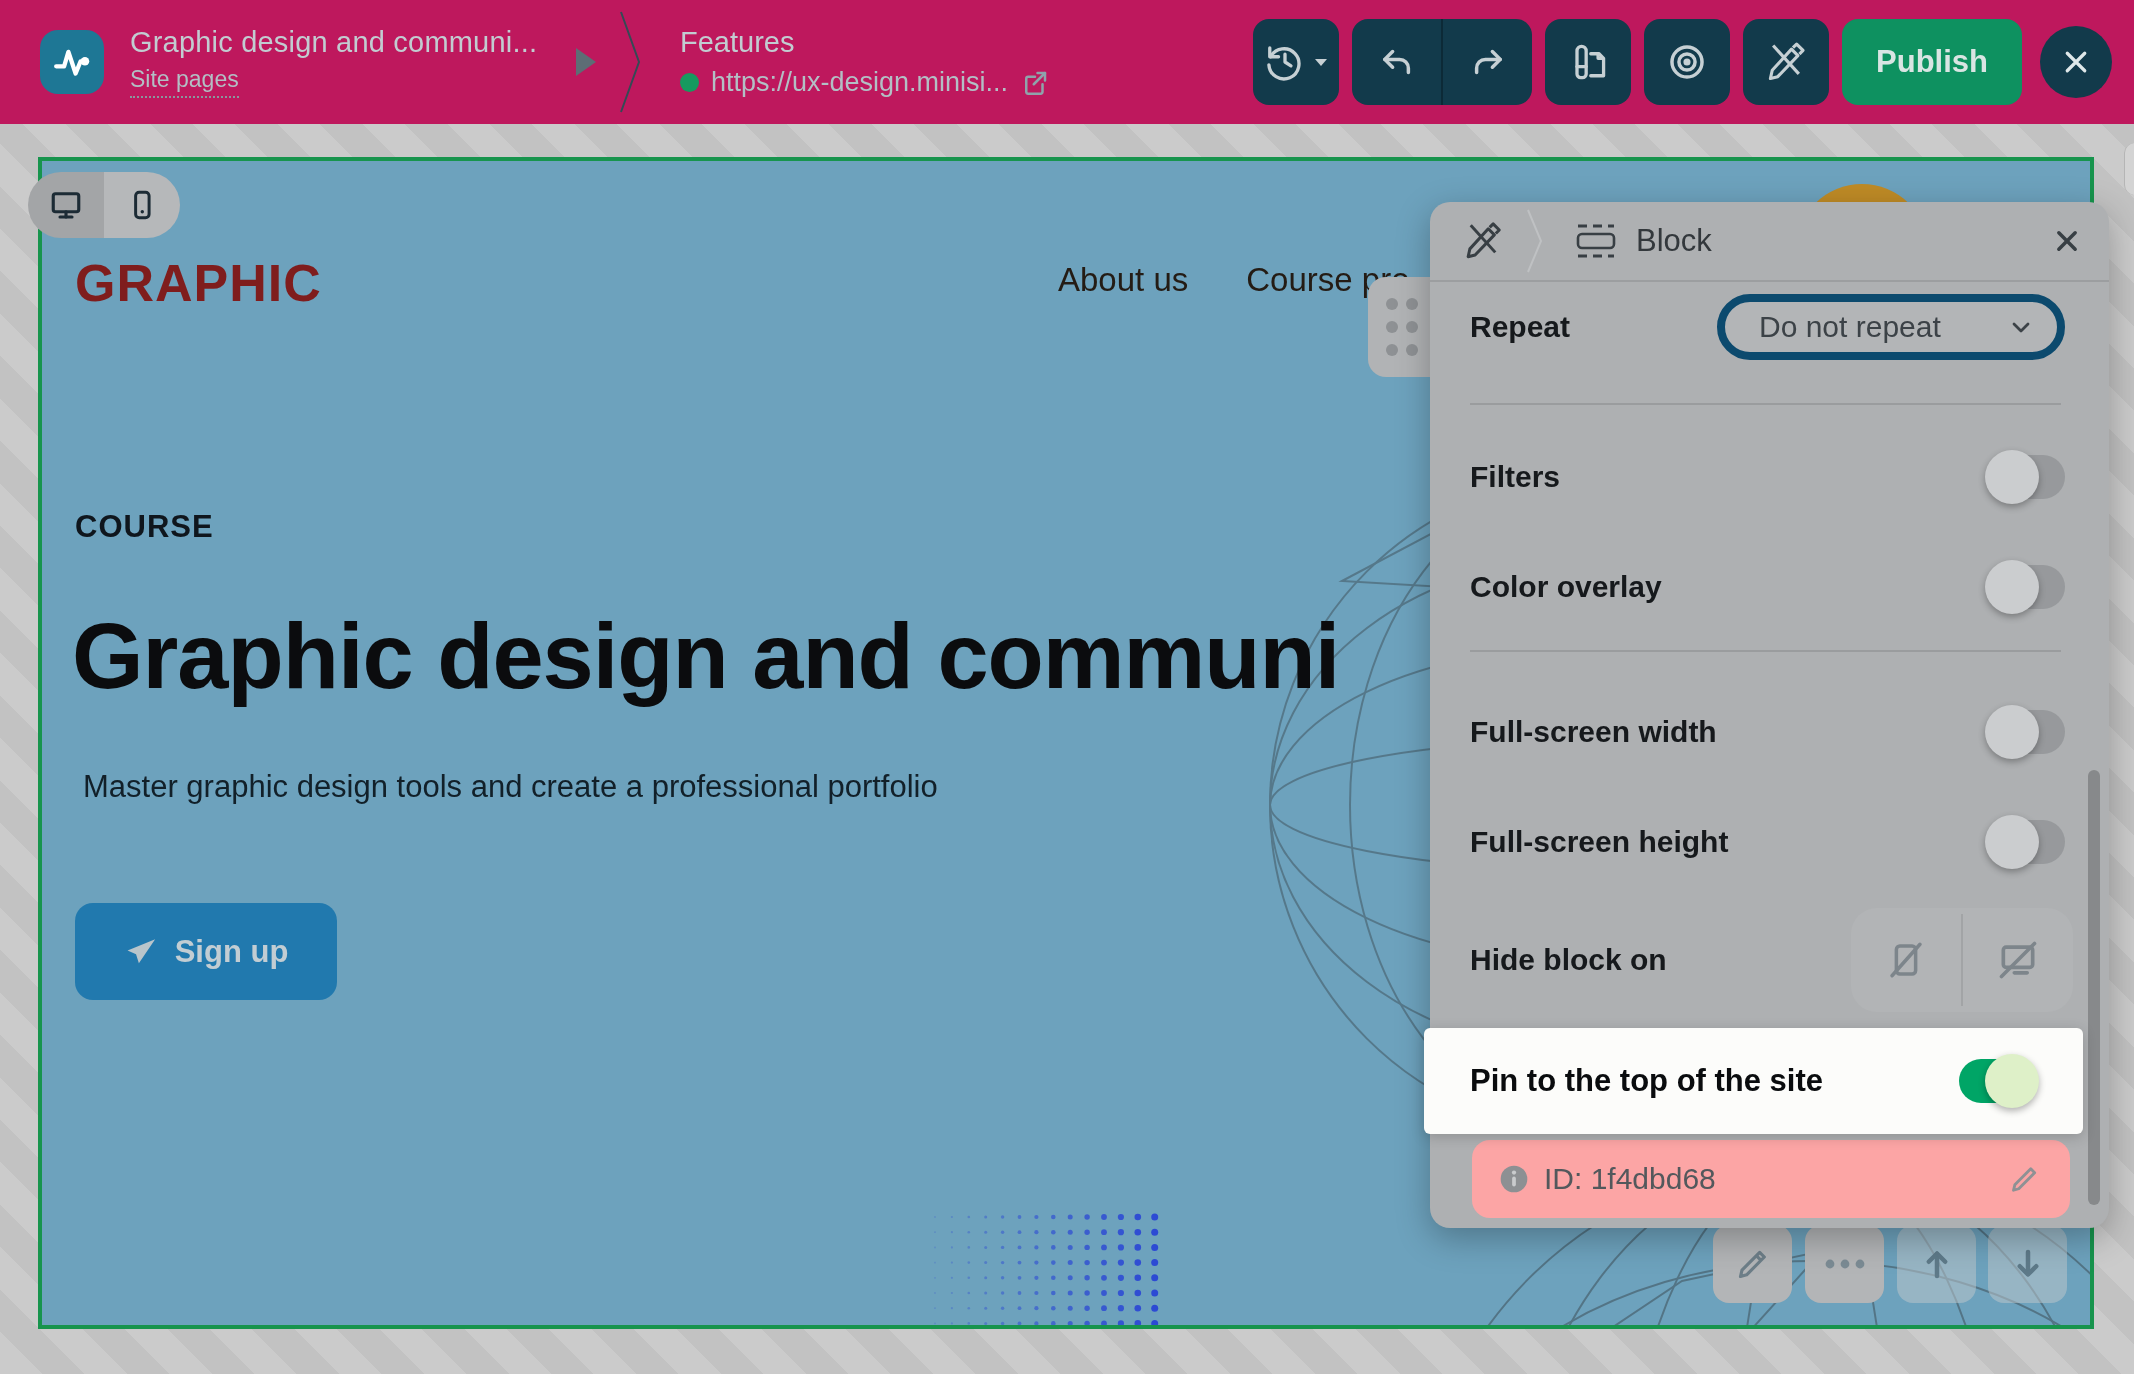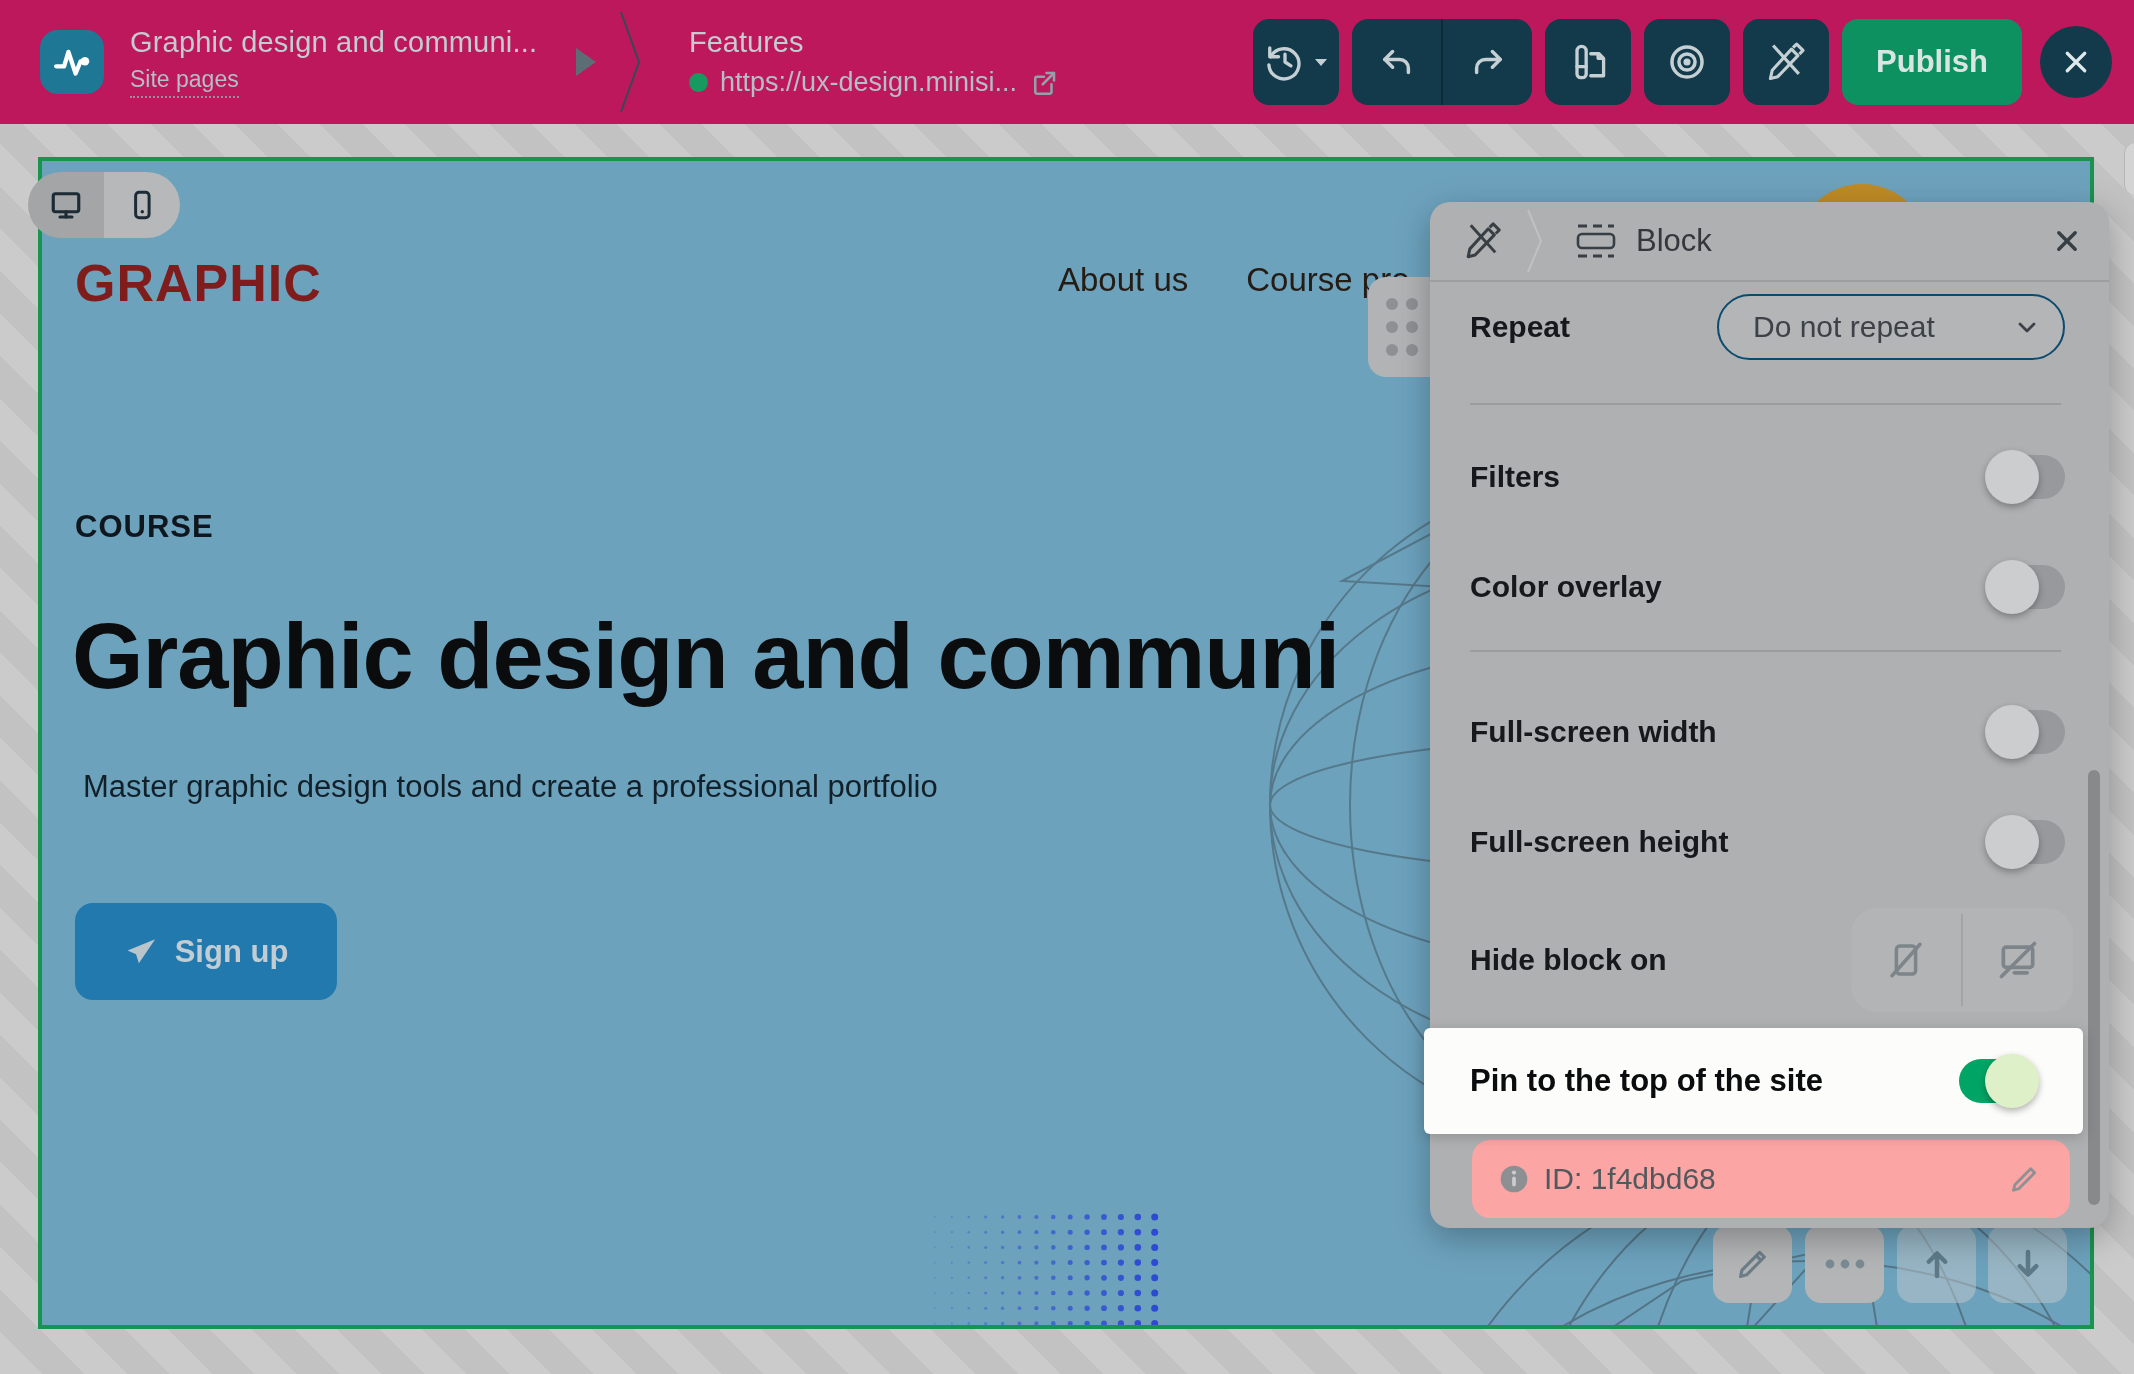--- a/index.html
+++ b/index.html
@@ -13,21 +13,21 @@
     position:absolute;left:0;top:0;width:100%;height:124px;
     background:#be185d;display:flex;align-items:center;padding:0 22px;box-sizing:border-box;
   }
   .logo-sq{width:64px;height:64px;border-radius:18px;background:#1e7795;margin:0 26px 0 18px;
     display:flex;align-items:center;justify-content:center;flex:0 0 auto;}
   .site-meta{display:flex;flex-direction:column;gap:7px;min-width:440px;}
   .site-title{color:#c2ccd1;font-size:29px;font-weight:500;letter-spacing:.2px;}
   .site-pages{color:#b3bfc5;font-size:23px;border-bottom:2px dotted #8a979d;align-self:flex-start;padding-bottom:3px;cursor:pointer;}
   .tri-sep{width:0;height:0;border-left:20px solid #5d6d75;border-top:14px solid transparent;border-bottom:14px solid transparent;margin:0 12px 0 6px;}
   .chev-sep{margin:0 10px;}
-  .page-meta{display:flex;flex-direction:column;gap:8px;margin-left:35px;}
+  .page-meta{display:flex;flex-direction:column;gap:8px;margin-left:26px;}
   .page-name{color:#c2ccd1;font-size:29px;font-weight:500;}
   .page-url-row{display:flex;align-items:center;gap:12px;}
   .green-dot{width:19px;height:19px;border-radius:50%;background:#169a5f;}
   .page-url{color:#b3bfc5;font-size:27px;}
   .hspace{flex:1;}
   .tbtn{height:86px;border-radius:16px;background:#123a4b;display:flex;align-items:center;justify-content:center;
     color:#c6d0d4;cursor:pointer;flex:0 0 auto;}
   .tbtn.sq{width:86px;}
   .tbtn+.tbtn,.tbtn+.btn-publish,.btn-group+.tbtn,.tbtn+.btn-group{margin-left:13px;}
   .btn-group{height:86px;border-radius:16px;background:#123a4b;display:flex;margin-left:13px;flex:0 0 auto;}
@@ -64,21 +64,21 @@
   .dev-toggle .seg.unsel{background:#b6b8ba;}
   
   .panel{position:absolute;left:1430px;top:202px;width:679px;height:1026px;background:#aeb0b2;border-radius:20px;
     box-shadow:0 10px 34px rgba(0,0,0,.28);z-index:10;}
   .panel-header{position:absolute;left:0;top:0;width:100%;height:80px;display:flex;align-items:center;
     border-bottom:2px solid #9c9ea0;box-sizing:border-box;}
   .panel-title{font-size:31px;font-weight:500;color:#33383c;margin-left:16px;}
   .p-close{margin-left:auto;margin-right:28px;cursor:pointer;display:flex;}
   .p-label{font-size:30px;font-weight:700;color:#16191c;}
   .row-abs{position:absolute;left:40px;right:44px;display:flex;align-items:center;justify-content:space-between;}
-  .select{width:348px;height:66px;border-radius:33px;background:#b3b5b7;border:2px solid #0c4a6e;box-sizing:border-box;
+  .select{width:348px;height:66px;border-radius:33px;background:#b3b5b7;border:8px solid #0c4a6e;box-sizing:border-box;
     display:flex;align-items:center;cursor:pointer;}
   .select .sel-val{font-size:30px;color:#3c4247;margin-left:34px;flex:1;}
   .pdivider{position:absolute;left:40px;right:48px;height:2px;background:#9a9c9e;}
   .toggle{width:76px;height:44px;border-radius:22px;background:#97999c;position:relative;cursor:pointer;flex:0 0 auto;}
   .toggle .knob{position:absolute;width:54px;height:54px;border-radius:50%;background:#cbcdcf;top:-5px;left:-4px;
     box-shadow:0 3px 7px rgba(0,0,0,.3);}
   .toggle.on{background:#00a566;}
   .toggle.on .knob{left:auto;right:-4px;background:#def0c8;}
   .seg2{width:222px;height:104px;border-radius:26px;background:#b2b4b6;display:flex;overflow:hidden;flex:0 0 auto;}
   .seg2 .cell{flex:1;display:flex;align-items:center;justify-content:center;cursor:pointer;}

